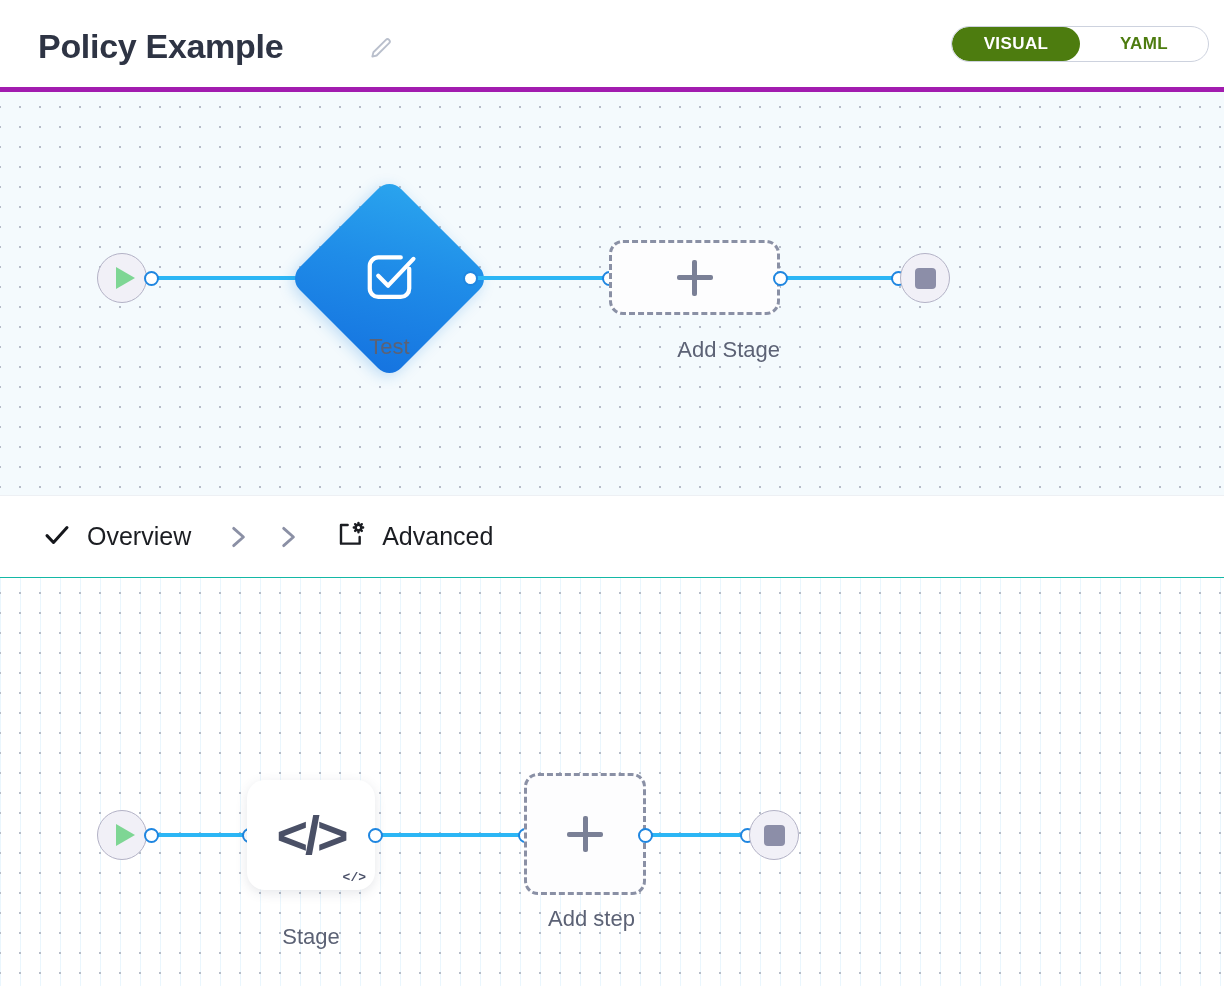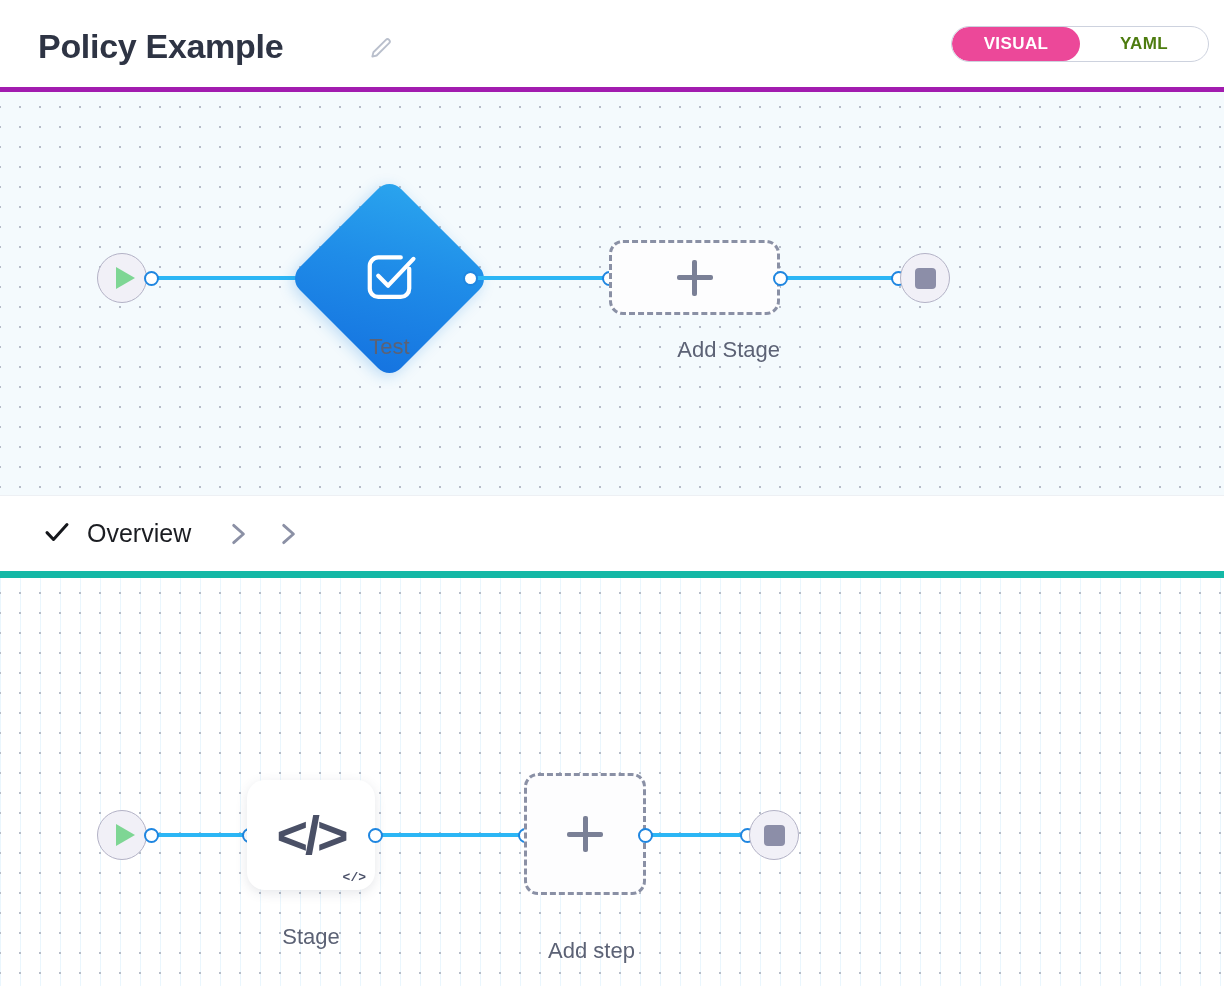--- a/index.html
+++ b/index.html
@@ -38,21 +38,21 @@
     display: flex; align-items: center;
     overflow: hidden;
   }
   .toggle-opt {
     flex: 1; height: 100%;
     display: flex; align-items: center; justify-content: center;
     font-size: 17px; font-weight: bold; letter-spacing: 0.4px;
     cursor: pointer;
     border-radius: 18px;
   }
-  .toggle-opt.active { background: #ec4899; color: #ffffff; }
+  .toggle-opt.active { background: #4d7c0f; color: #ffffff; }
   .toggle-opt.inactive { color: #4d7c0f; }
 
   
   .canvas-top {
     position: absolute; left: 0; top: 92px;
     width: 1224px; height: 403px;
     background-color: #f4fafd;
     background-image: radial-gradient(#b6bcc8 1.2px, transparent 1.3px);
     background-size: 20px 20px;
     background-position: 10px 5px;
@@ -157,21 +157,21 @@
     line-height: 1;
   }
 
   
   .tabbar {
     position: absolute; left: 0; top: 495px;
     width: 1224px; height: 83px;
     background: #ffffff;
     display: flex; align-items: center;
     border-top: 1px solid #edf0f4;
-    border-bottom: 7px solid #14b8a6;
+    border-bottom: 1px solid #14b8a6;
   }
   .tab {
     display: flex; align-items: center; gap: 15px;
     height: 100%;
     cursor: pointer;
     position: relative;
     padding: 0 22px;
   }
   .tab-label { font-size: 25px; color: #1b1d22; }
   .tab.active .tab-label { font-weight: bold; }
@@ -262,20 +262,30 @@
       </svg>
     </div>
 
 
     <div class="chev">
       <svg width="26" height="30" viewBox="0 0 24 24" fill="none" stroke="#8b90a5" stroke-width="2.6" stroke-linecap="round" stroke-linejoin="round">
         <path d="M8 4l9 8-9 8"></path>
       </svg>
     </div>
 
+    <div class="tab">
+      <span>
+        <svg width="32" height="32" viewBox="0 0 24 24" fill="none" stroke="#1b1d22" stroke-width="1.8" stroke-linecap="round" stroke-linejoin="round">
+          <path d="M9.5 4.5H4.5v14h14v-5"></path>
+          <circle cx="17.6" cy="6.4" r="2.1"></circle>
+          <path d="M17.6 2.9v1.1M17.6 8.8v1.1M14.1 6.4h1.1M20 6.4h1.1M15.1 3.9l.8.8M19.3 8.1l.8.8M19.3 4.7l.8-.8M15.1 8.9l.8-.8"></path>
+        </svg>
+      </span>
+      <span class="tab-label">Advanced</span>
+    </div>
   </div>
 
   <div class="canvas-bottom">
 
     <div class="node endpoint-circle" style="left:97px; top:232px;">
       <div class="play-tri"></div>
     </div>
 
     <div class="connector" style="left:152px; top:255px; width:105px;"></div>
     <div class="port" style="left:144px; top:250px;"></div>
@@ -290,21 +300,21 @@
     <div class="connector" style="left:375px; top:255px; width:150px;"></div>
     <div class="port" style="left:368px; top:250px;"></div>
     <div class="port" style="left:518px; top:250px;"></div>
 
     <div class="node add-box" style="left:524px; top:195px; width:122px; height:122px;">
       <div class="plus-wrap">
         <div class="plus-h"></div>
           <div class="plus-v"></div>
       </div>
     </div>
-    <div class="node-label" style="left:500px; top:360px; width:170px;padding-left:13px;">Add step</div>
+    <div class="node-label" style="left:500px; top:328px; width:170px;padding-left:13px;">Add step</div>
 
     <div class="connector" style="left:646px; top:255px; width:110px;"></div>
     <div class="port" style="left:638px; top:250px;"></div>
     <div class="port" style="left:740px; top:250px;"></div>
 
     <div class="node endpoint-circle" style="left:749px; top:232px;">
       <div class="stop-sq"></div>
     </div>
   </div>
 

